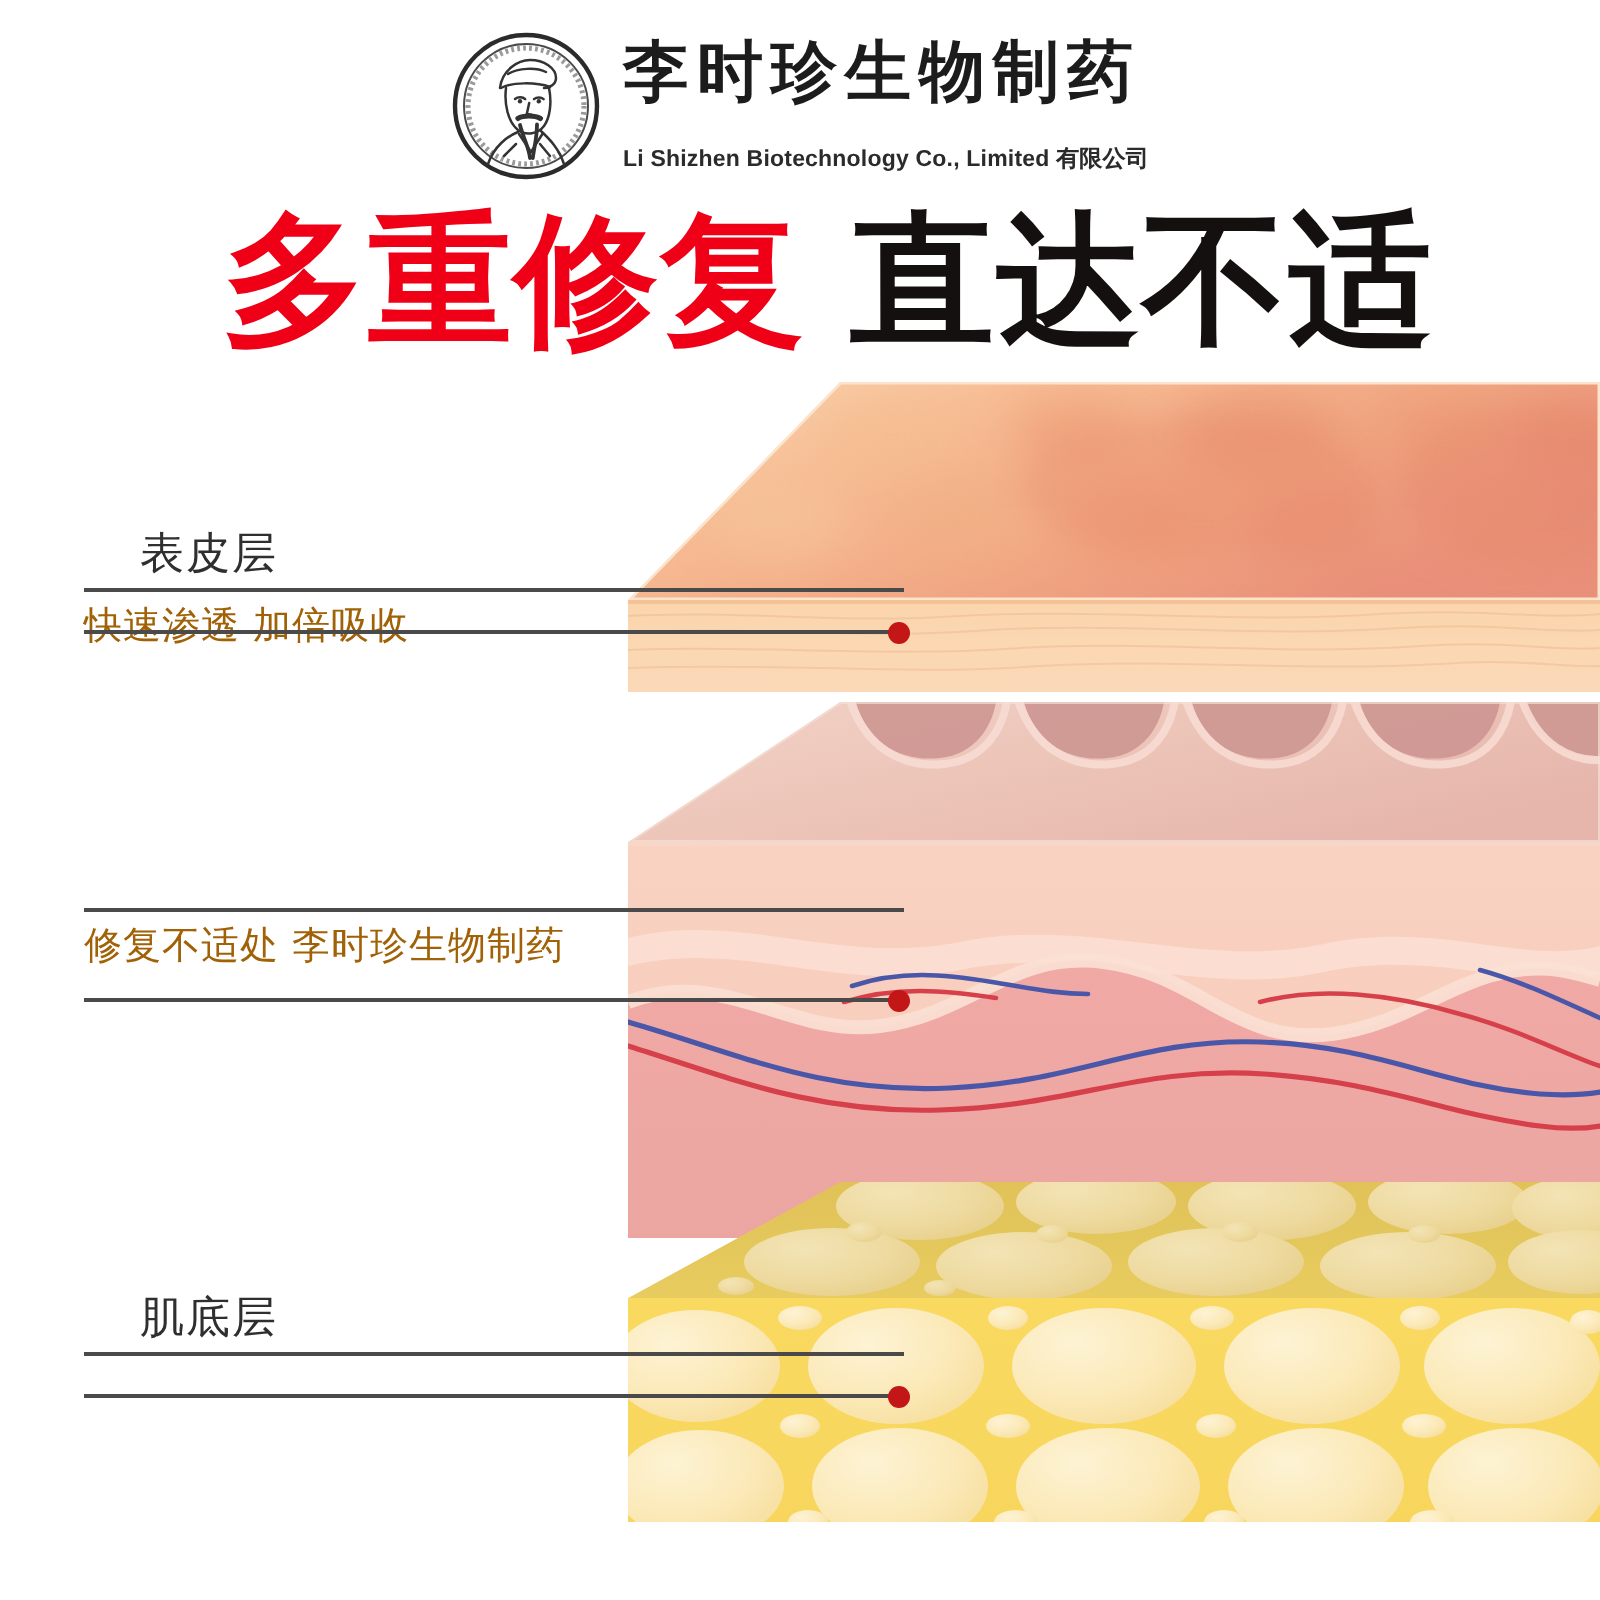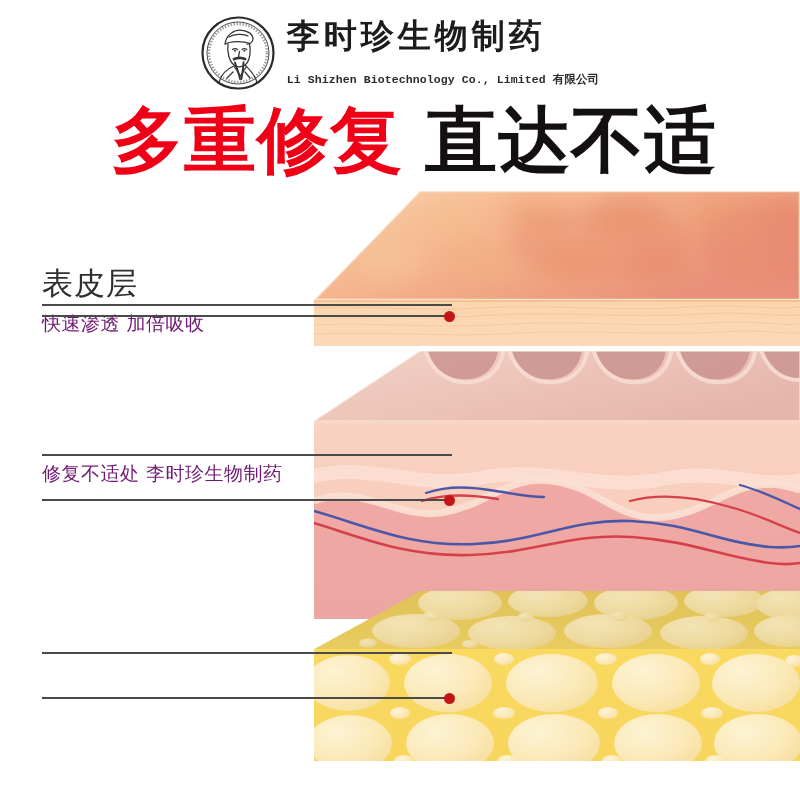--- a/index.html
+++ b/index.html
@@ -18,21 +18,21 @@
     display:flex;align-items:center;justify-content:center;gap:12px;
   }
   .brand-seal{width:74px;height:74px;flex:0 0 74px;position:relative;}
   .brand-text{display:flex;flex-direction:column;align-items:flex-start;}
   .brand-cn{
     font-family:"DejaVu Serif","Liberation Serif",serif;
     font-size:33px;font-weight:bold;color:#1c1c1c;
     letter-spacing:4px;line-height:1.12;white-space:nowrap;
   }
   .brand-en{
-    font-family:Liberation Mono, monospace;
+    font-family:Liberation Sans, sans-serif;
     font-size:11.5px;font-weight:bold;color:#2b2b2b;
     letter-spacing:.1px;white-space:nowrap;margin-top:18px;
   }
 
   
   .headline{
     position:absolute;left:0;top:104px;width:800px;
     text-align:center;white-space:nowrap;
     font-family:"DejaVu Sans","Liberation Sans",sans-serif;
     font-size:72px;font-weight:bold;line-height:1;
@@ -45,30 +45,31 @@
 
   
   .stage{position:absolute;left:0;top:188px;width:800px;height:600px;}
   .slab{position:absolute;}
   .slab svg{display:block;}
 
   
   .callout{position:absolute;}
   .co-title{
     font-family:"DejaVu Sans","Liberation Sans",sans-serif;
-    font-size:31px;color:#2f2f2f;line-height:1.1;
+    font-size:22px;color:#2f2f2f;line-height:1.1;
     letter-spacing:1px;white-space:nowrap;
     font-weight:400;
+    margin-left:28px;
   }
   .co-rule{
     height:2px;background:#4a4a4a;margin-top:4px;
   }
   .co-sub{
     font-family:"DejaVu Sans","Liberation Sans",sans-serif;
-    font-size:19px;color:#701a75;line-height:1.35;
+    font-size:19px;color:#a16207;line-height:1.35;
     margin-top:5px;white-space:nowrap;letter-spacing:.5px;
   }
   .co-lead{position:absolute;height:2px;background:#4a4a4a;}
   .co-dot{
     position:absolute;width:11px;height:11px;border-radius:50%;
     background:#c31616;
   }
 </style>
 </head>
 <body>
@@ -347,19 +348,20 @@
     <div class="co-dot" style="left:444px;top:123px;"></div>
 
     <div class="callout" style="left:42px;top:262px;width:410px;">
       <div class="co-rule"></div>
       <div class="co-sub">修复不适处 李时珍生物制药</div>
     </div>
     <div class="co-lead" style="left:42px;top:311px;width:408px;"></div>
     <div class="co-dot" style="left:444px;top:307px;"></div>
 
     <div class="callout" style="left:42px;top:460px;width:410px;">
+      <div class="co-title">肌底层</div>
       <div class="co-rule"></div>
     </div>
     <div class="co-lead" style="left:42px;top:509px;width:408px;"></div>
     <div class="co-dot" style="left:444px;top:505px;"></div>
 
   </div>
 </div>
 
 </body></html>

